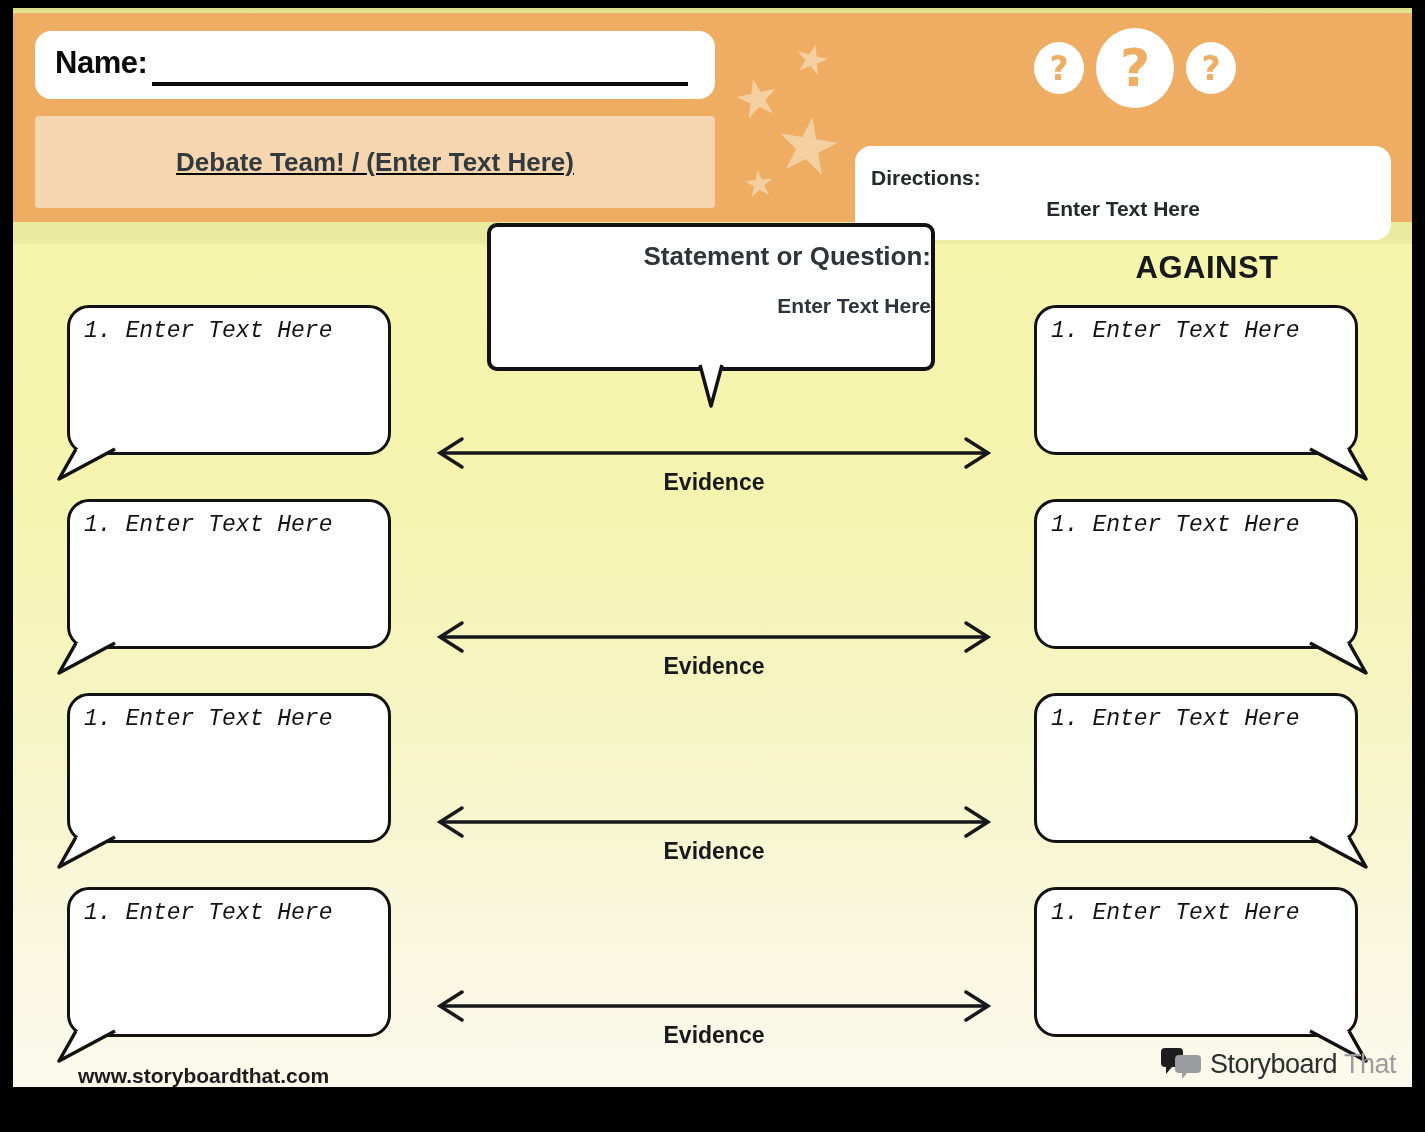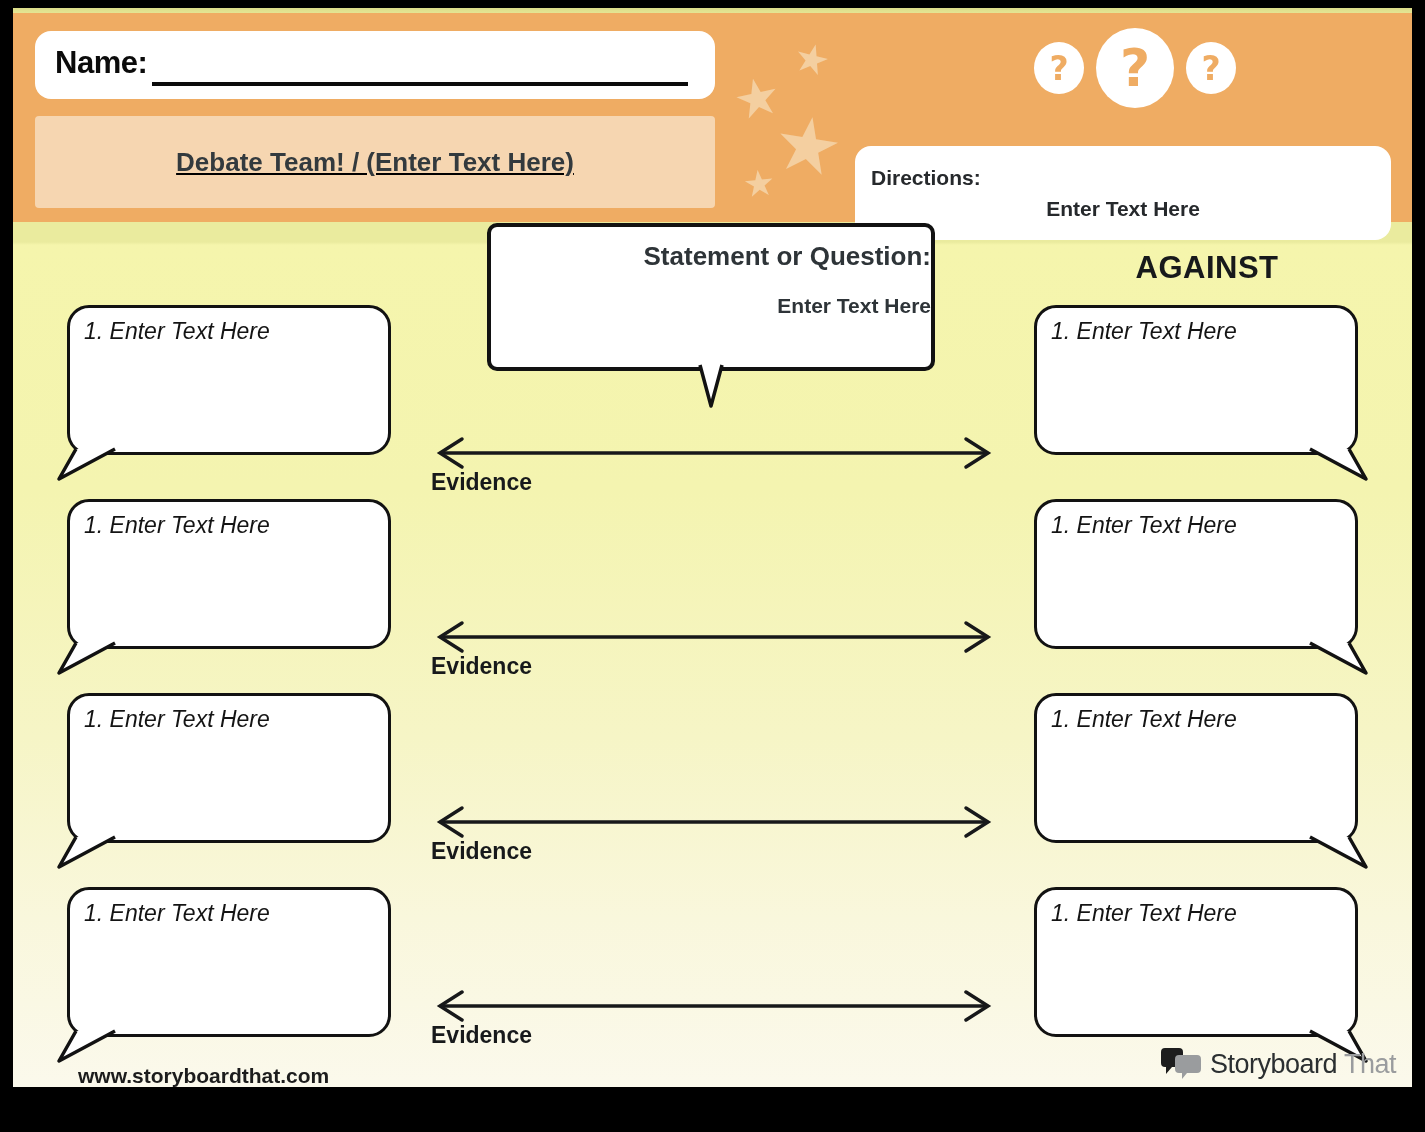--- a/index.html
+++ b/index.html
@@ -54,31 +54,31 @@
   
   .statement { position:absolute; left:474px; top:215px; width:448px; height:148px;
     background:#fff; border:4px solid #121212; border-radius:10px; text-align:right; }
   .statement-label { margin-top:14px; font-size:26px; font-weight:bold; color:#2e3438; }
   .statement-text  { margin-top:22px; font-size:21px; font-weight:bold; color:#2e3438; }
   .stmt-tail { position:absolute; left:50%; bottom:-42px; transform:translateX(-50%); }
 
   
   .bubble { position:absolute; width:324px; height:150px; background:#fff;
     border:3.5px solid #121212; border-radius:22px; padding:10px 14px; }
-  .bubble .btext { font-style:italic; font-size:23px; color:#141414; font-family:Liberation Sans, sans-serif; }
+  .bubble .btext { font-style:italic; font-size:23px; color:#141414; font-family:Liberation Mono, monospace; }
   .bubble.left  { left:54px; }
   .bubble.right { left:1021px; }
   .r1 { top:297px; } .r2 { top:491px; } .r3 { top:685px; } .r4 { top:879px; }
   .tail-l { position:absolute; left:-15px;  bottom:-29px; }
   .tail-r { position:absolute; right:-15px; bottom:-29px; }
 
   
   .arrow { position:absolute; left:418px; width:566px; height:36px; }
   .a1 { top:427px; } .a2 { top:611px; } .a3 { top:796px; } .a4 { top:980px; }
-  .evidence { position:absolute; left:418px; width:566px; text-align:left;
+  .evidence { position:absolute; left:418px; width:566px; text-align:center;
     font-size:23px; font-weight:800; color:#17191b; }
   .e1 { top:461px; } .e2 { top:645px; } .e3 { top:830px; } .e4 { top:1014px; }
 
   
   .site-url { position:absolute; left:17px; top:1056px; font-size:21px; font-weight:bold; color:#1c1c1c;margin-left:48px; }
   .logo { position:absolute; right:16px; top:1038px; display:flex; align-items:center; gap:7px;text-align:right; }
   .logo-storyboard { font-size:27px; color:#2b2f31; letter-spacing:-0.5px; }
   .logo-that { font-size:27px; color:#9a9c9e; letter-spacing:-0.5px; }
 </style>
 </head>

